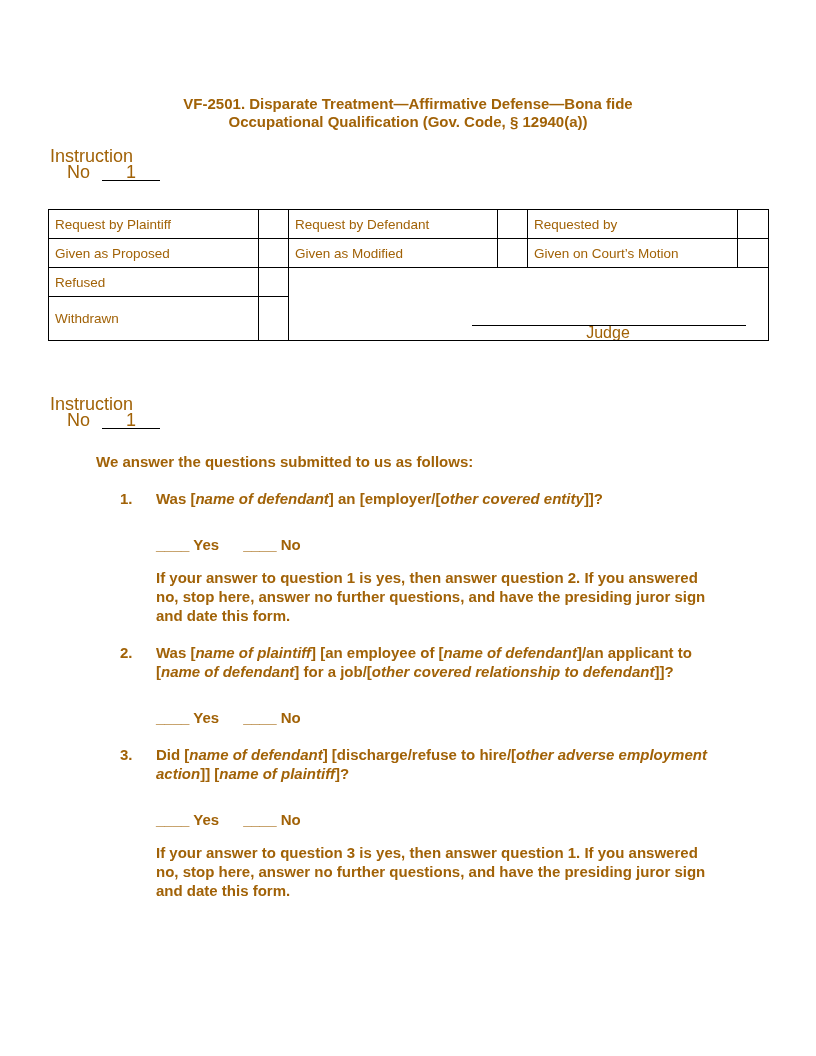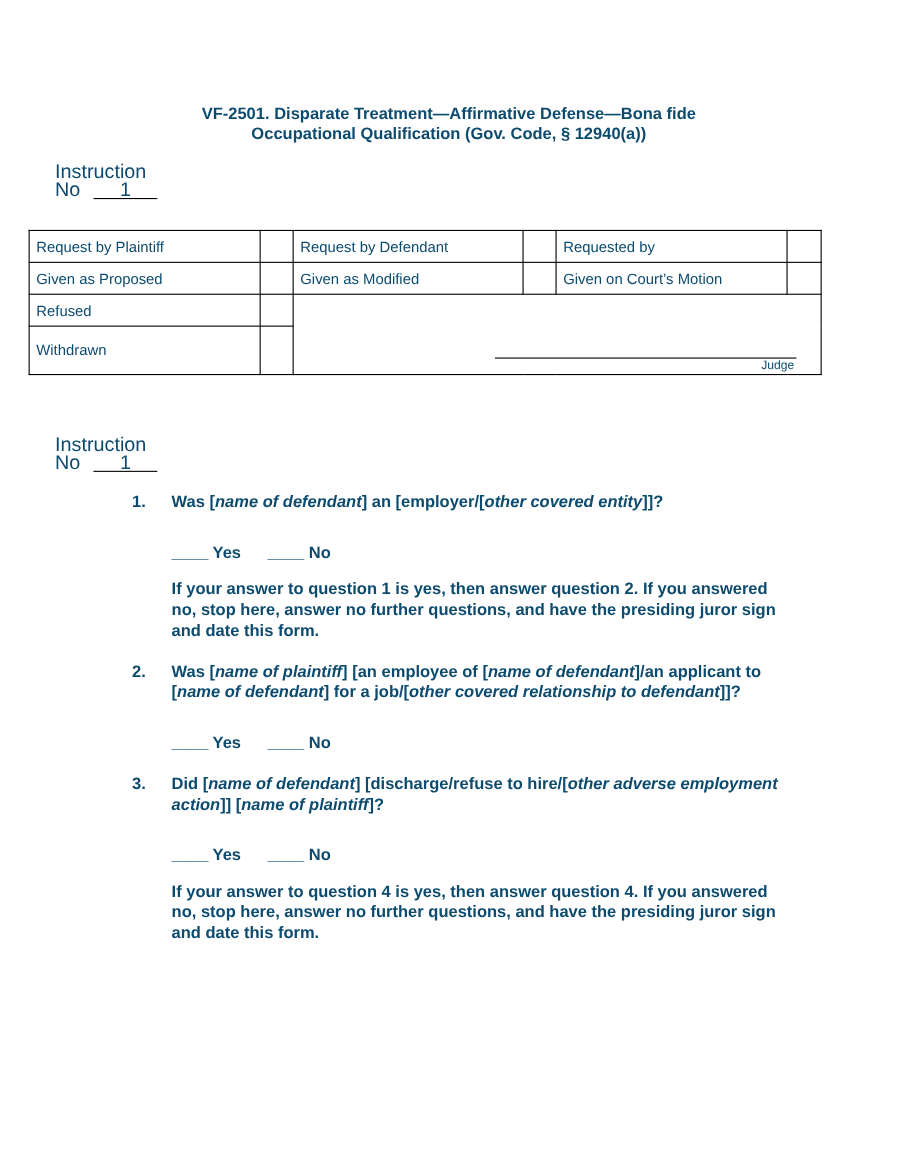--- a/index.html
+++ b/index.html
@@ -1,63 +1,63 @@
 <!DOCTYPE html>
 <html><head>
 <meta charset="utf-8">
 <style>
   * { box-sizing: border-box; }
   html, body { margin: 0; padding: 0; background: #ffffff; }
   .page {
     width: 816px; height: 1056px;
     position: relative; overflow: hidden;
-    background: #ffffff; color: #0c4a6e;
+    background: #ffffff; color: #a16207;
     font-family: "Liberation Sans", sans-serif;
   }
   .doc-title {
     padding-top: 95px;
     text-align: center;
     font-weight: bold;
     font-size: 15px;
     line-height: 18px;
   }
   .instr {
     margin: 18px 0 0 50px;
     font-size: 18px;
     line-height: 14px;
   }
-  .instr-row { margin-top: 2px; }
+  .instr-row { margin-top: 2px; margin-left: 17px; }
   .num-blank {
     display: inline-block;
     width: 58px;
     margin-left: 12px;
     text-align: center;
     border-bottom: 1px solid #000;
     padding-bottom: 1px;
   }
   .req-table {
     border-collapse: collapse;
     table-layout: fixed;
     width: 720px;
-    margin: 28px 0 0 26px;
+    margin: 28px 0 0 48px;
     font-size: 13.5px;
   }
   .req-table td {
     border: 1px solid #000;
     padding: 0 6px;
     vertical-align: middle;
     overflow: hidden;
   }
   tr.r-std { height: 29px; }
   tr.r-refused { height: 29px; }
   tr.r-withdrawn { height: 44px; }
   td.sig-cell { vertical-align: bottom; }
   .sig-inner { width: 274px; margin-left: auto; margin-right: 16px; }
   .sig-line { border-bottom: 1px solid #000; height: 12px; }
-  .sig-label { text-align: right; font-size: 11px; line-height: 13px; padding: 0 2px 1px 0; }
+  .sig-label { text-align: center; font-size: 16px; line-height: 13px; padding: 0 2px 1px 0; }
   .instr2 { margin-top: 56px; }
   .verdict { font-weight: bold; font-size: 15px; line-height: 19px; }
   p { margin: 0; }
   .intro { margin: 23px 0 0 96px; }
   .question { display: flex; margin: 18px 0 0 120px; }
   .q-num { width: 36px; flex: none; }
   .q-body { width: 560px; }
   .answer-line { margin-top: 27px; }
   .answer-yes { margin-right: 24px; }
   .q-followup { margin-top: 14px; }
@@ -124,20 +124,21 @@
     </table>
 
   <div class="instr instr2">
     <div>Instruction</div>
     <div class="instr-row">
       <span>No</span><span class="num-blank">1</span>
     </div>
   </div>
 
   <div class="verdict">
+    <p class="intro">We answer the questions submitted to us as follows:</p>
 
     <div class="question">
       <div class="q-num">1.</div>
       <div class="q-body">
         <p class="q-text"><span>Was [</span><span class="italic">name of defendant</span><span>] an [employer/[</span><span class="italic">other covered entity</span><span>]]?</span></p>
         <p class="answer-line">
           <span class="answer-yes">____ Yes</span><span>____ No</span>
         </p>
         <p class="q-followup">If your answer to question 1 is yes, then answer question 2. If you answered no, stop here, answer no further questions, and have the presiding juror sign and date this form.</p>
       </div>
@@ -153,18 +154,18 @@
       </div>
     </div>
 
     <div class="question">
       <div class="q-num">3.</div>
       <div class="q-body">
         <p class="q-text"><span>Did [</span><span class="italic">name of defendant</span><span>] [discharge/refuse to hire/[</span><span class="italic">other adverse employment action</span><span>]] [</span><span class="italic">name of plaintiff</span><span>]?</span></p>
         <p class="answer-line">
           <span class="answer-yes">____ Yes</span><span>____ No</span>
         </p>
-        <p class="q-followup">If your answer to question 4 is yes, then answer question 4. If you answered no, stop here, answer no further questions, and have the presiding juror sign and date this form.</p>
+        <p class="q-followup">If your answer to question 3 is yes, then answer question 1. If you answered no, stop here, answer no further questions, and have the presiding juror sign and date this form.</p>
       </div>
     </div>
   </div>
 
 </div>
 
 </body></html>

